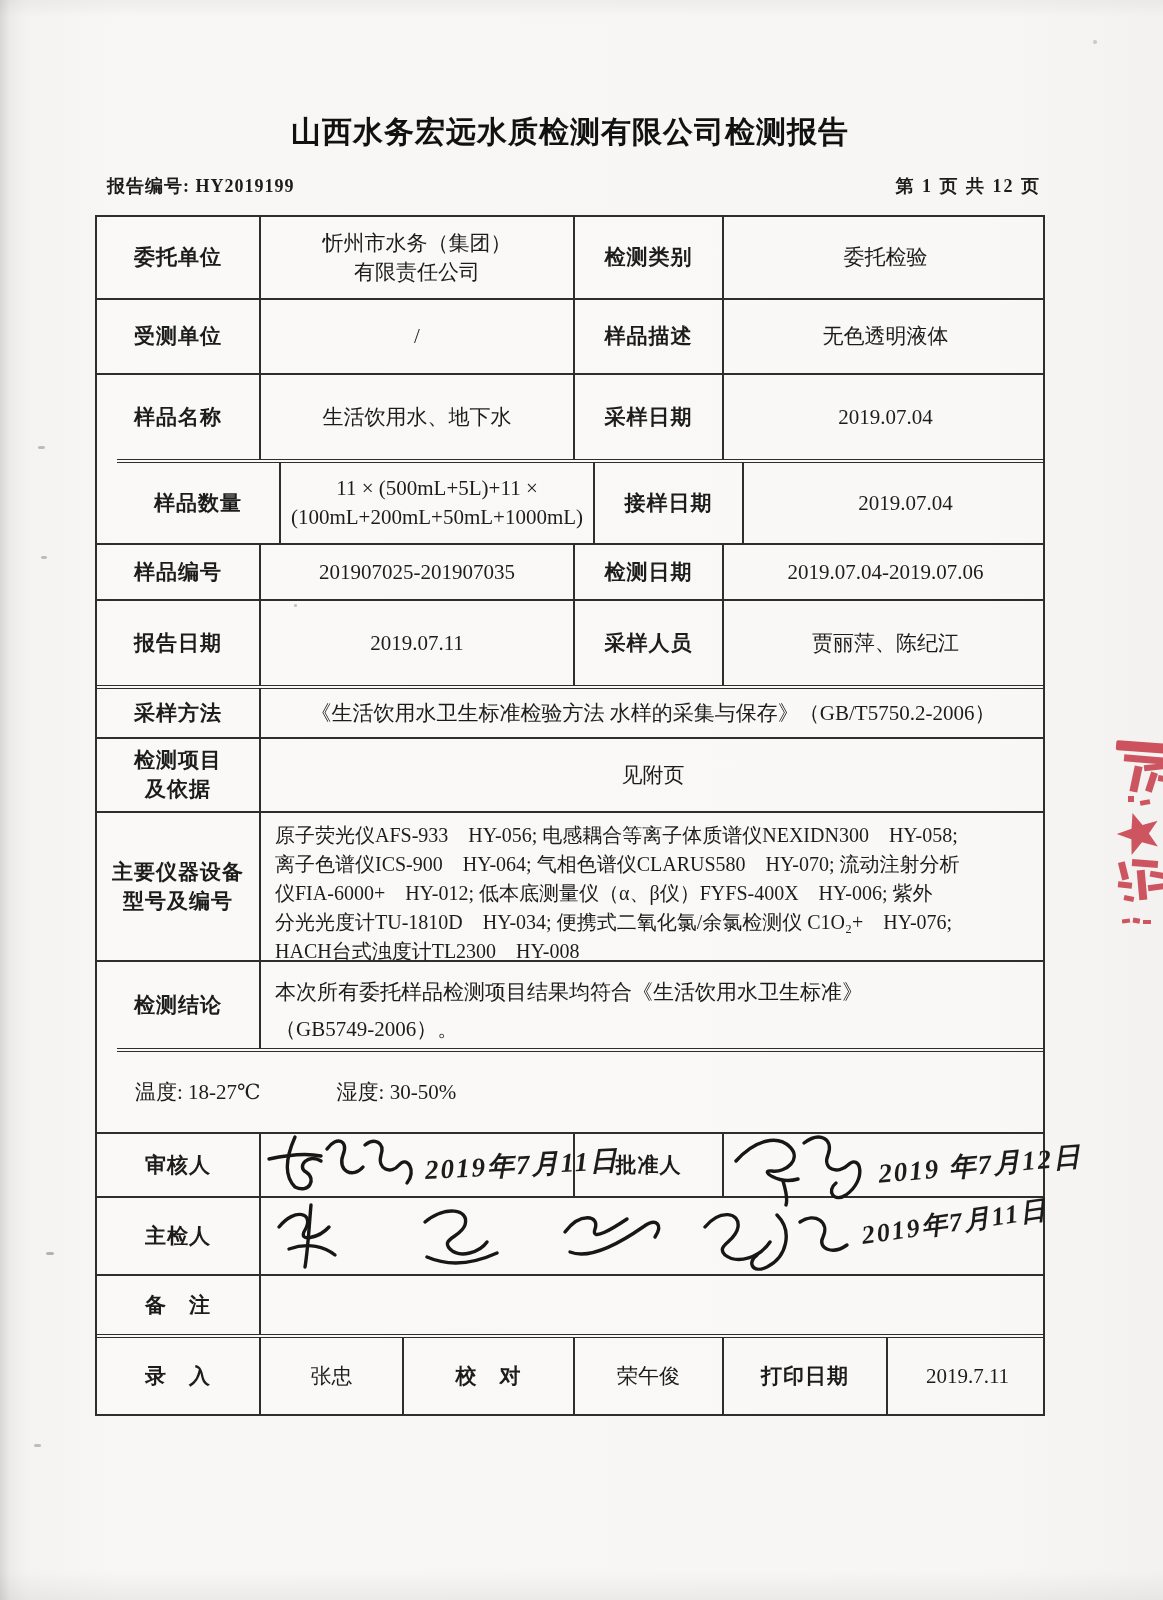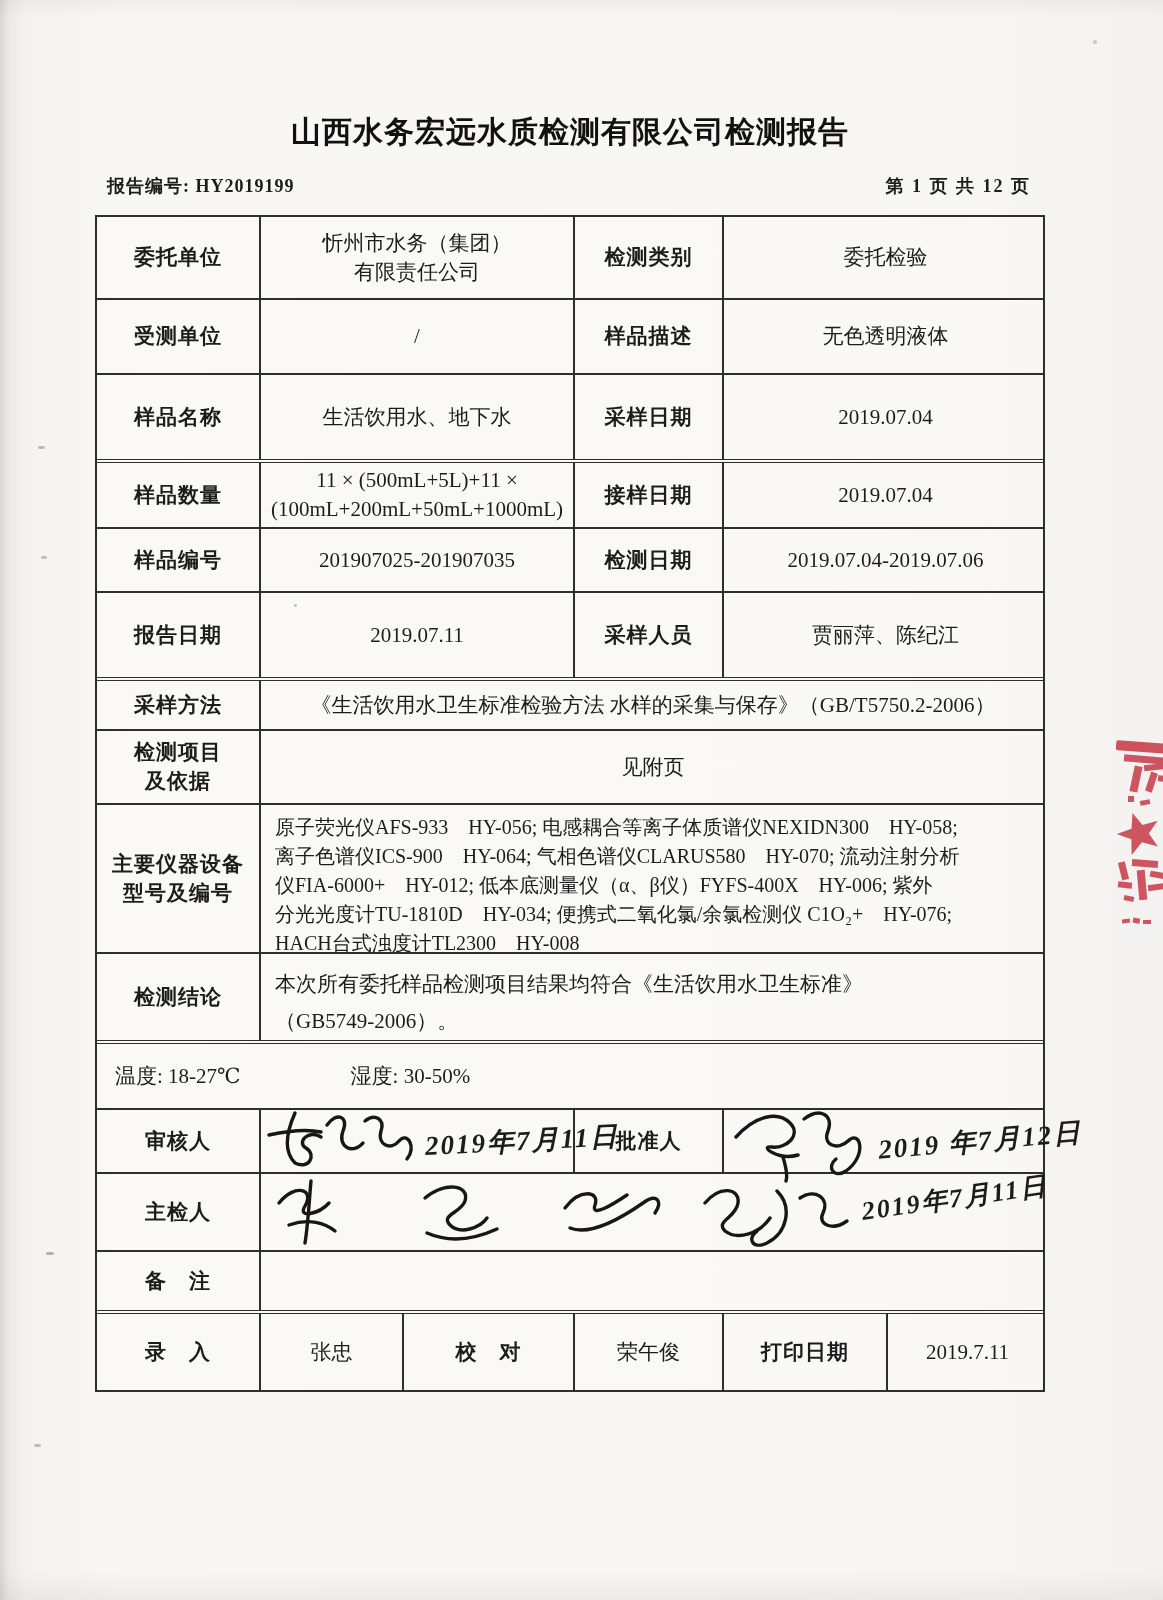--- a/index.html
+++ b/index.html
@@ -11,40 +11,40 @@
       linear-gradient(90deg, #d8d7d5 0px, #ecebe9 10px, #f4f3f1 26px, #f8f7f5 120px, #f7f6f4 85%, #f3f2f0 100%);
     font-family:"Liberation Serif","DejaVu Serif",serif;
     color:#1c1c1c;
   }
   .title{
     position:absolute;left:95px;top:112px;width:950px;
     text-align:center;font-size:30px;font-weight:700;letter-spacing:1px;color:#111;
   }
   .hdr-row{position:absolute;left:95px;top:174px;width:950px;height:28px;font-size:18px;}
   .hdr-left{position:absolute;left:12px;top:0;font-weight:600;letter-spacing:1px;}
-  .hdr-right{position:absolute;right:14px;top:0;font-weight:600;letter-spacing:2px;}
+  .hdr-right{position:absolute;right:4px;top:0;font-weight:600;letter-spacing:2px;}
 
   .tbl{position:absolute;left:95px;top:215px;width:950px;border:2px solid #2e2e2e;box-sizing:border-box;background:rgba(255,255,255,0.25);}
   .tr{display:flex;border-top:2px solid #2e2e2e;box-sizing:border-box;}
   .tr:first-child{border-top:none;}
   .tr.dbl{border-top:4px double #2e2e2e;}
   .td{box-sizing:border-box;border-left:2px solid #2e2e2e;display:flex;align-items:center;justify-content:center;text-align:center;font-size:21px;line-height:29px;white-space:pre-line;overflow:visible;position:relative;}
   .td:first-child{border-left:none;}
   .lbl{font-weight:700;letter-spacing:1px;}
   .w162{width:162px;flex:0 0 162px;} .w314{width:314px;flex:0 0 314px;}
   .w149{width:149px;flex:0 0 149px;} .w325{width:325px;flex:0 0 325px;}
   .w143{width:143px;flex:0 0 143px;} .w171{width:171px;flex:0 0 171px;}
   .w164{width:164px;flex:0 0 164px;} .w161{width:161px;flex:0 0 161px;}
   .wide{width:786px;flex:0 0 786px;}
-  .h83{height:81px;} .h75{height:75px;} .h86{height:86px;} .h84{height:68px;}
-  .h76{height:64px;} .h71{height:52px;} .h74{height:74px;} .h151{height:149px;}
+  .h83{height:81px;} .h75{height:75px;} .h86{height:86px;} .h84{height:84px;margin-left:20px;}
+  .h76{height:56px;} .h71{height:52px;} .h74{height:74px;} .h151{height:149px;}
   .h88{height:88px;} .h81{height:64px;} .h78{height:78px;} .h60{height:60px;} .h82{height:80px;}
   .block{display:block;text-align:left;padding:8px 10px 0 14px;font-size:20px;line-height:29px;}
   .conc{display:block;text-align:left;padding:12px 10px 0 14px;line-height:37px;}
-  .env{justify-content:flex-start;padding-left:18px;gap:110px;}
+  .env{justify-content:flex-start;padding-left:18px;gap:76px;}
   .lbl-left{justify-content:flex-start;padding-left:6px;}
   .sigcell{justify-content:flex-start;padding-left:4px;}
   .hand{font-size:27px;font-style:italic;font-weight:600;letter-spacing:2px;transform:rotate(-3deg);white-space:nowrap;}
   .hand.appr{transform:rotate(-5deg);}
   .hand.insp{position:absolute;right:-4px;top:10px;transform:rotate(-8deg);font-size:26px;}
   svg.sig{flex:0 0 auto;}
   svg.sig path{fill:none;stroke:#171717;stroke-width:3.4;stroke-linecap:round;stroke-linejoin:round;}
   
   .seal{position:absolute;left:1104px;top:738px;width:70px;height:195px;}
   .seal *{position:absolute;}

